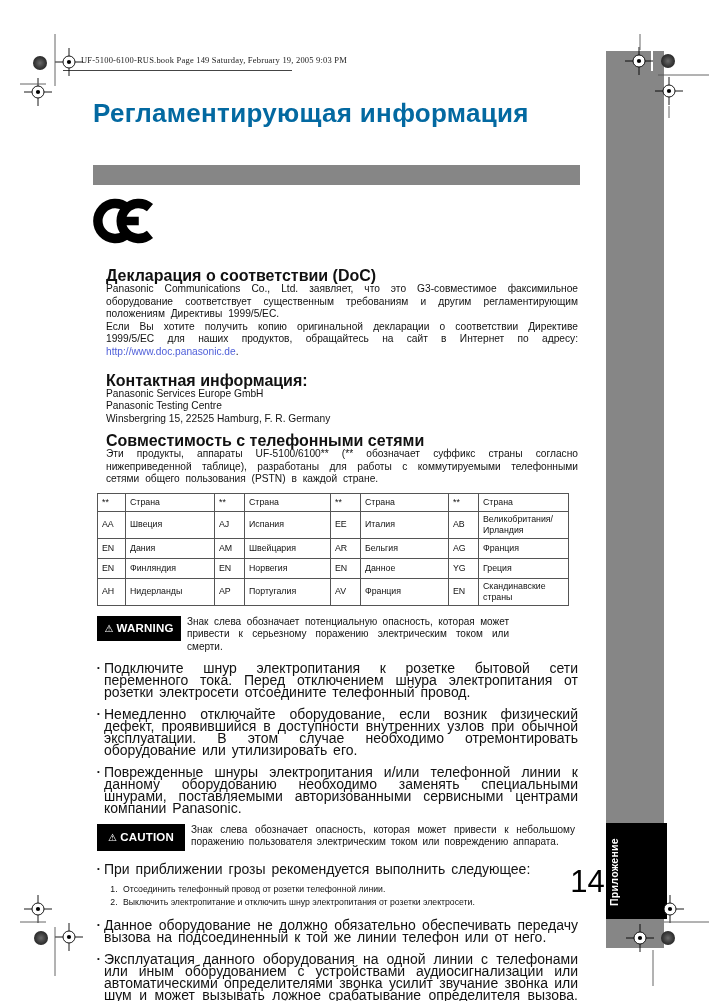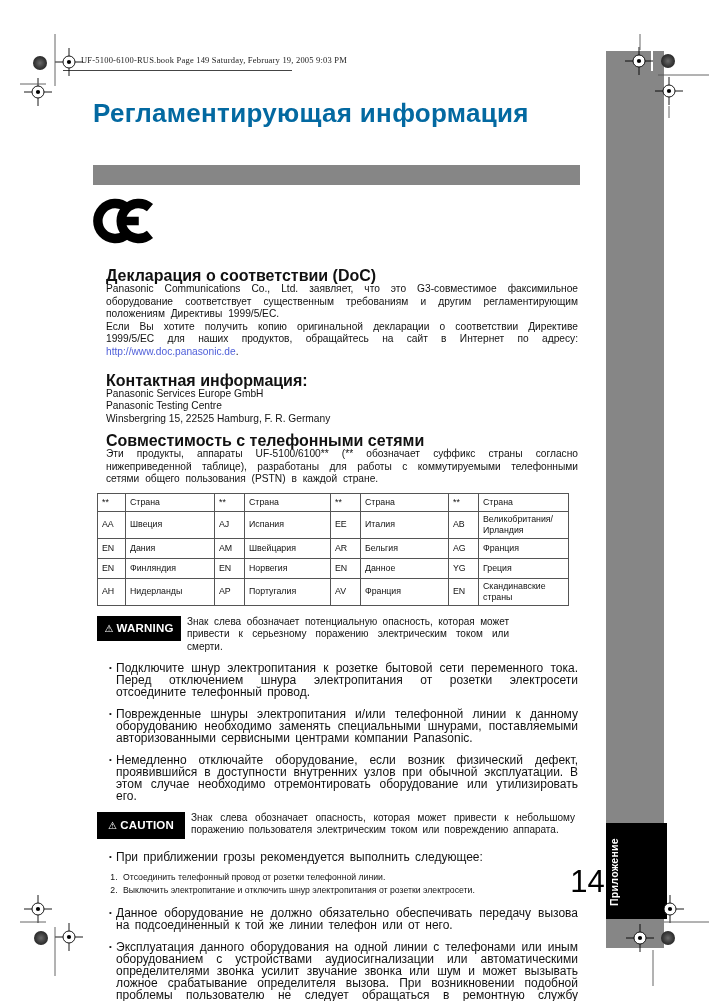--- a/index.html
+++ b/index.html
@@ -33,21 +33,21 @@
   .alert-row{display:flex;align-items:flex-start;margin-top:10px;}
   .alert-box{background:#000;color:#fff;font-weight:bold;display:flex;align-items:center;
         justify-content:center;flex:none;}
   .warn-box{width:84px;height:25px;font-size:11.5px;letter-spacing:.2px;}
   .caut-box{width:88px;height:27px;font-size:11.5px;letter-spacing:.2px;}
   .alert-icon{font-weight:normal;font-size:10px;margin-right:3px;}
   .alert-text{font-size:10px;line-height:12.4px;text-align:justify;word-spacing:2px;margin-left:6px;}
   .warn-text{width:322px;}
   .caut-text{width:384px;}
   
-  .bullet{position:relative;margin:7px 0 0 12px;padding-left:7px;font-size:12px;line-height:12px;
+  .bullet{position:relative;margin:7px 0 0 0;padding-left:7px;font-size:14px;line-height:12px;
         text-align:justify;word-spacing:2px;}
   .bullet::before{content:"•";position:absolute;left:0;top:0;font-size:8px;}
   .bullet.first{margin-top:9px;}
   .num-list{margin:8px 0 0 10px;padding-left:13px;font-size:8.7px;line-height:13.5px;}
   .num-list li{padding-left:3px;}
   
   .page-number{position:absolute;left:544px;top:864px;width:78px;text-align:right;
         font-size:31px;color:#000;}
   .sidebar-bar{position:absolute;left:606px;top:51px;width:58px;height:897px;background:#868686;}
   .sidebar-tab{position:absolute;left:606px;top:823px;width:61px;height:96px;background:#000;}
@@ -156,22 +156,22 @@
 
     <div class="alert-row">
       <div class="alert-box warn-box">
         <span class="alert-icon">⚠</span>
         <span>WARNING</span>
       </div>
       <div class="alert-text warn-text">Знак слева обозначает потенциальную опасность, которая может привести к серьезному поражению электрическим током или смерти.</div>
     </div>
 
     <div class="bullet first">Подключите шнур электропитания к розетке бытовой сети переменного тока. Перед отключением шнура электропитания от розетки электросети отсоедините телефонный провод.</div>
+    <div class="bullet" style="margin-top:10px">Немедленно отключайте оборудование, если возник физический дефект, проявившийся в доступности внутренних узлов при обычной эксплуатации. В этом случае необходимо отремонтировать оборудование или утилизировать его.</div>
     <div class="bullet" style="margin-top:10px">Поврежденные шнуры электропитания и/или телефонной линии к данному оборудованию необходимо заменять специальными шнурами, поставляемыми авторизованными сервисными центрами компании Panasonic.</div>
-    <div class="bullet" style="margin-top:10px">Немедленно отключайте оборудование, если возник физический дефект, проявившийся в доступности внутренних узлов при обычной эксплуатации. В этом случае необходимо отремонтировать оборудование или утилизировать его.</div>
 
     <div class="alert-row">
       <div class="alert-box caut-box">
         <span class="alert-icon">⚠</span>
         <span>CAUTION</span>
       </div>
       <div class="alert-text caut-text">Знак слева обозначает опасность, которая может привести к небольшому поражению пользователя электрическим током или повреждению аппарата.</div>
     </div>
 
     <div class="bullet" style="margin-top:12px">При приближении грозы рекомендуется выполнить следующее:</div>

